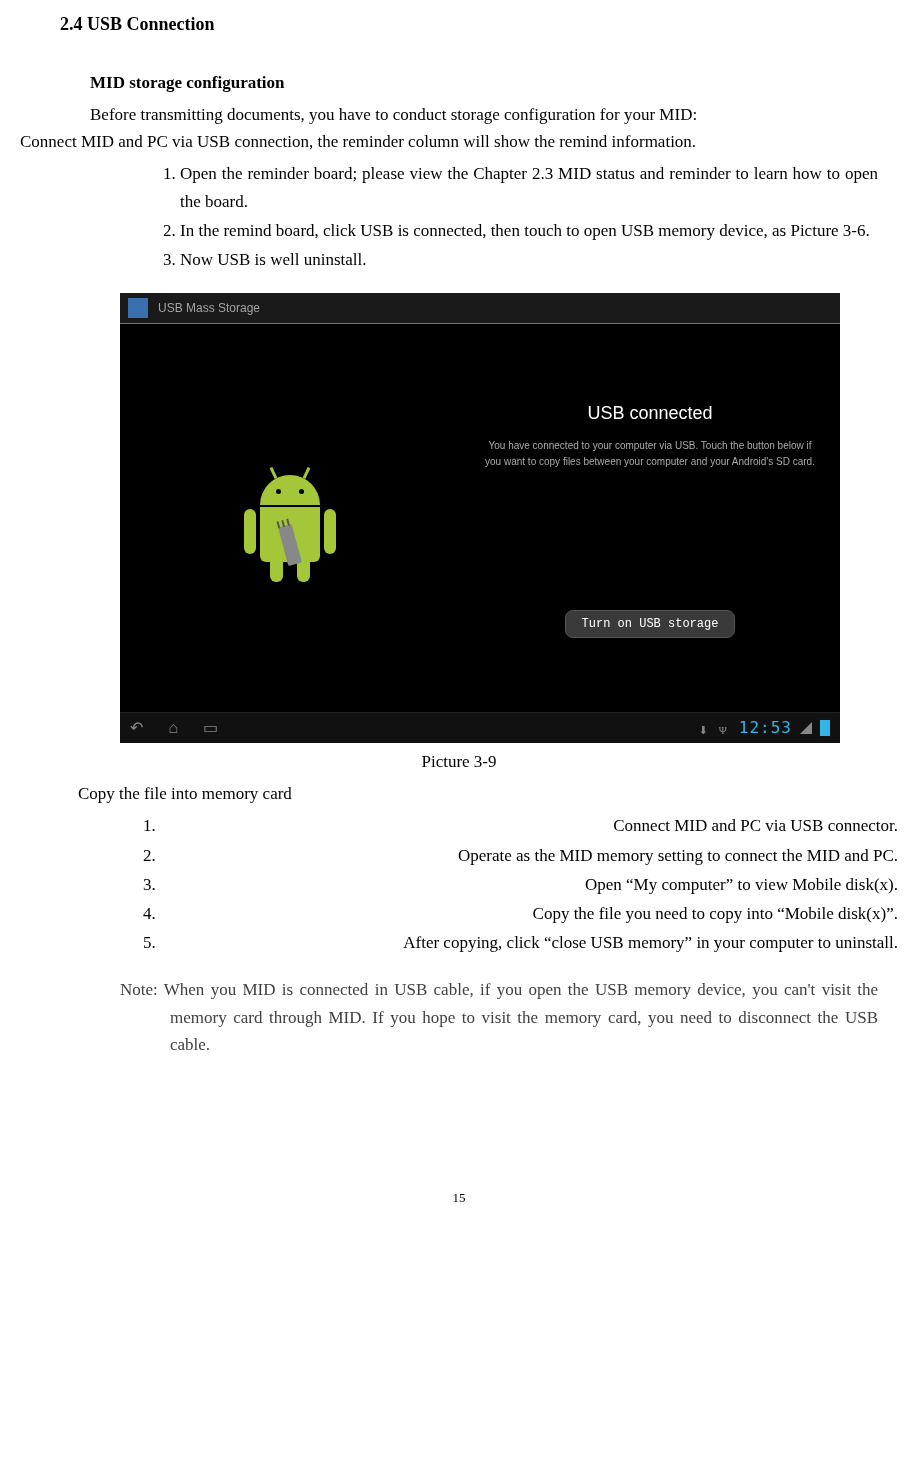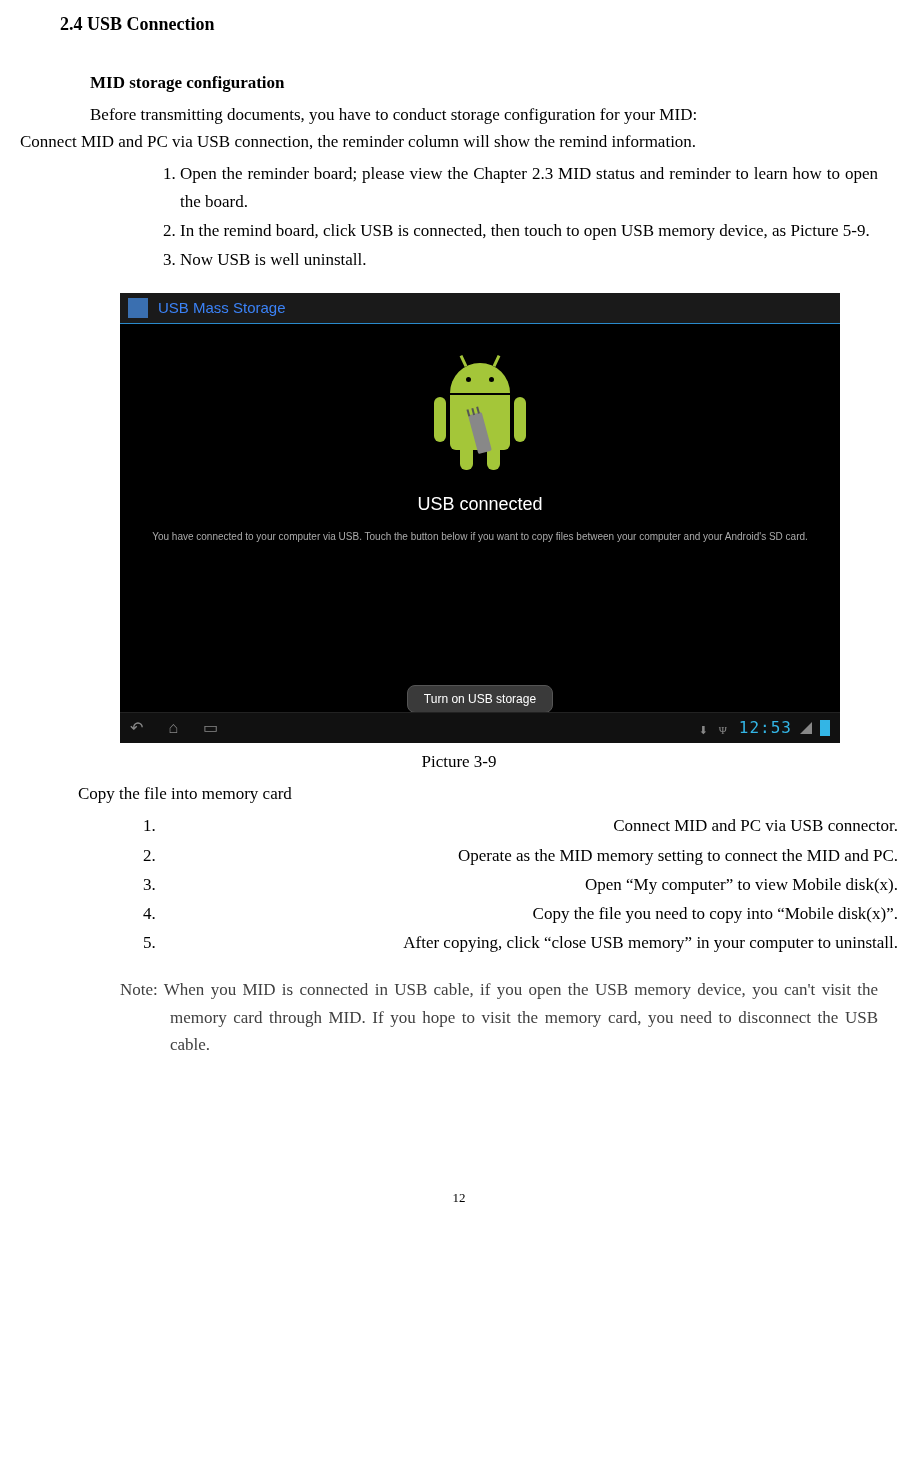--- a/index.html
+++ b/index.html
@@ -93,32 +93,31 @@
       height: 30px;
       padding-left: 8px;
     }
     .title-icon {
       width: 20px;
       height: 20px;
       background: #3a6fb0;
       margin-right: 10px;
     }
     .title-text {
-      color: #3b82f6;
+      color: #a3a3a3;
       font-family: Arial, sans-serif;
-      font-size: 15px;
+      font-size: 12px;
     }
     .content-area {
       position: absolute;
       top: 30px;
       bottom: 30px;
       left: 0;
       right: 0;
       display: flex;
-      flex-direction: column;
     }
     .left-panel {
       flex: 1;
       display: flex;
       align-items: center;
       justify-content: center;
     }
     .android-figure {
       width: 100px;
       position: relative;
@@ -220,20 +219,21 @@
       text-align: center;
       margin-bottom: 140px;
     }
     .usb-button {
       background: #3a3a3a;
       color: #fff;
       border: 1px solid #555;
       padding: 6px 16px;
       font-size: 12px;
       border-radius: 8px;
+      font-family: Liberation Mono, monospace;
     }
     .nav-bar {
       position: absolute;
       bottom: 0;
       left: 0;
       right: 0;
       height: 30px;
       background: #111;
       display: flex;
       align-items: center;
@@ -285,21 +285,21 @@
 
 <div class="section-heading">2.4 USB Connection</div>
 
 <div class="subheading">MID storage configuration</div>
 
 <p class="body-text indented-para">Before transmitting documents, you have to conduct storage configuration for your MID:</p>
 <p class="body-text full-para">Connect MID and PC via USB connection, the reminder column will show the remind information.</p>
 
 <ol class="main-list">
   <li>Open the reminder board; please view the Chapter 2.3 MID status and reminder to learn how to open the board.</li>
-  <li>In the remind board, click USB is connected, then touch to open USB memory device, as Picture 5-9.</li>
+  <li>In the remind board, click USB is connected, then touch to open USB memory device, as Picture 3-6.</li>
   <li>Now USB is well uninstall.</li>
 </ol>
 
 <div class="figure-container">
   <div class="title-bar">
     <div class="title-icon"></div>
     <span class="title-text">USB Mass Storage</span>
   </div>
   <div class="content-area">
     <div class="left-panel">
@@ -355,13 +355,13 @@
   <li>Operate as the MID memory setting to connect the MID and PC.</li>
   <li>Open “My computer” to view Mobile disk(x).</li>
   <li>Copy the file you need to copy into “Mobile disk(x)”.</li>
   <li>After copying, click “close USB memory” in your computer to uninstall.</li>
 </ol>
 
 <div class="note-text">
   <span class="note-body">Note: When you MID is connected in USB cable, if you open the USB memory device, you can't visit the memory card through MID. If you hope to visit the memory card, you need to disconnect the USB cable.</span>
 </div>
 
-<div class="page-number">12</div>
+<div class="page-number">15</div>
 
 </body></html>

